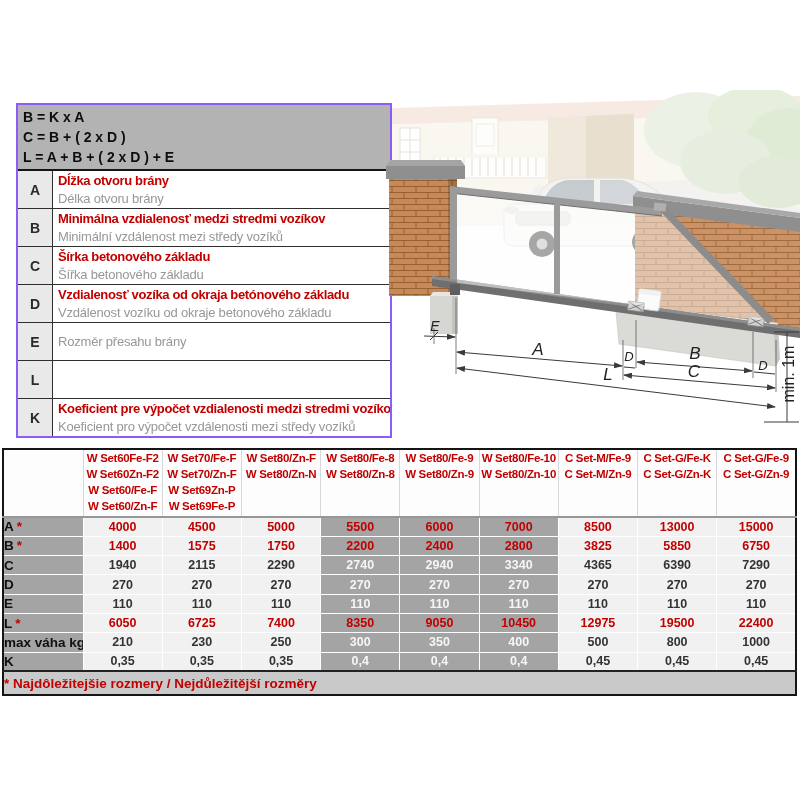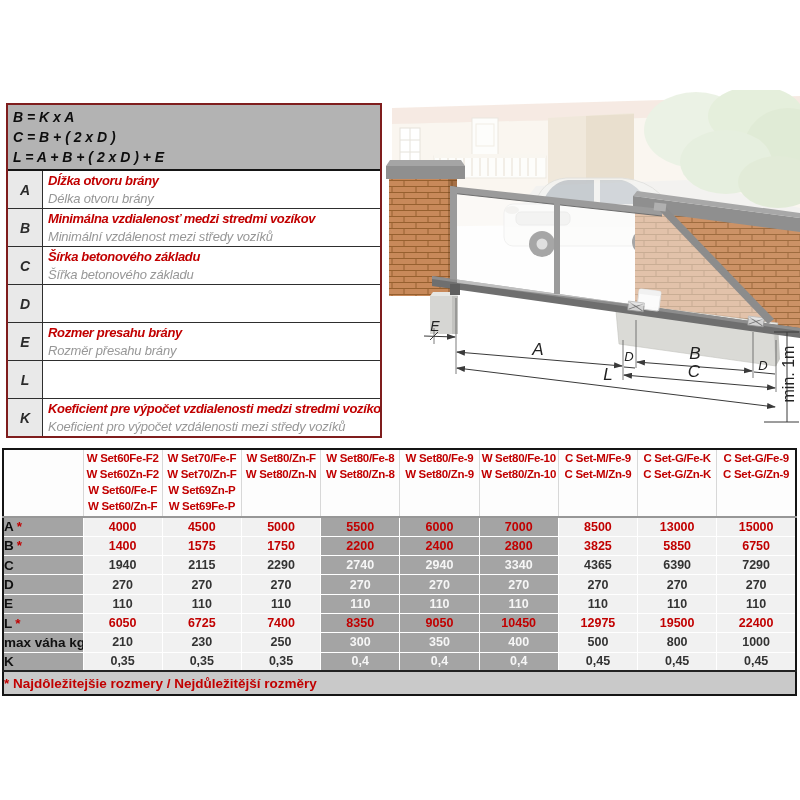--- a/index.html
+++ b/index.html
@@ -1,20 +1,20 @@
 <!DOCTYPE html>
 <html><head>
 <meta charset="utf-8">
 <style>
   html,body{margin:0;padding:0;background:#fff;}
   .page{position:relative;width:800px;height:800px;background:#fff;overflow:hidden;
         font-family:"Liberation Sans",sans-serif;}
 
   
-  .legend{position:absolute;left:6px;top:103px;width:372px;border:2px solid #7f1d1d;background:#fff;font-style:italic;}
+  .legend{position:absolute;left:16px;top:103px;width:372px;border:2px solid #8b5cf6;background:#fff;}
   .formula-box{background:#b3b3b3;border-bottom:2px solid #151515;padding:2px 5px;}
   .formula-line{font-weight:700;font-size:14px;line-height:20px;color:#0d0d0d;white-space:nowrap;}
   .legend-row{display:flex;border-bottom:1px solid #2e2e2e;height:37px;}
   .legend-row:last-child{border-bottom:none;}
   .legend-letter{width:34px;flex:0 0 34px;background:#e9e9e9;border-right:1px solid #2e2e2e;
                  display:flex;align-items:center;justify-content:center;
                  font-weight:700;font-size:14px;color:#2b2b2b;}
   .legend-desc{flex:1;display:flex;flex-direction:column;justify-content:center;padding:8px 5px;overflow:hidden;}
   .sk{color:#c10000;font-weight:700;font-size:13px;letter-spacing:-0.35px;white-space:nowrap;line-height:18px;}
   .cz{color:#979797;font-size:13px;letter-spacing:-0.2px;white-space:nowrap;line-height:17px;}
@@ -72,25 +72,28 @@
         </div>
         <div class="legend-row">
           <div class="legend-letter">C</div>
           <div class="legend-desc">
             <div class="sk">Šírka betonového základu</div>
             <div class="cz">Šířka betonového základu</div>
           </div>
         </div>
         <div class="legend-row">
           <div class="legend-letter">D</div>
+          <div class="legend-desc">
+            <div class="sk">Vzdialenosť vozíka od okraja betónového základu</div>
+            <div class="cz">Vzdálenost vozíku od okraje betonového základu</div>
+          </div>
         </div>
         <div class="legend-row">
           <div class="legend-letter">E</div>
           <div class="legend-desc">
-            <div class="sk">Rozmer presahu brány</div>
             <div class="cz">Rozměr přesahu brány</div>
           </div>
         </div>
         <div class="legend-row">
           <div class="legend-letter">L</div>
         </div>
         <div class="legend-row">
           <div class="legend-letter">K</div>
           <div class="legend-desc">
             <div class="sk">Koeficient pre výpočet vzdialenosti medzi stredmi vozíkov</div>

